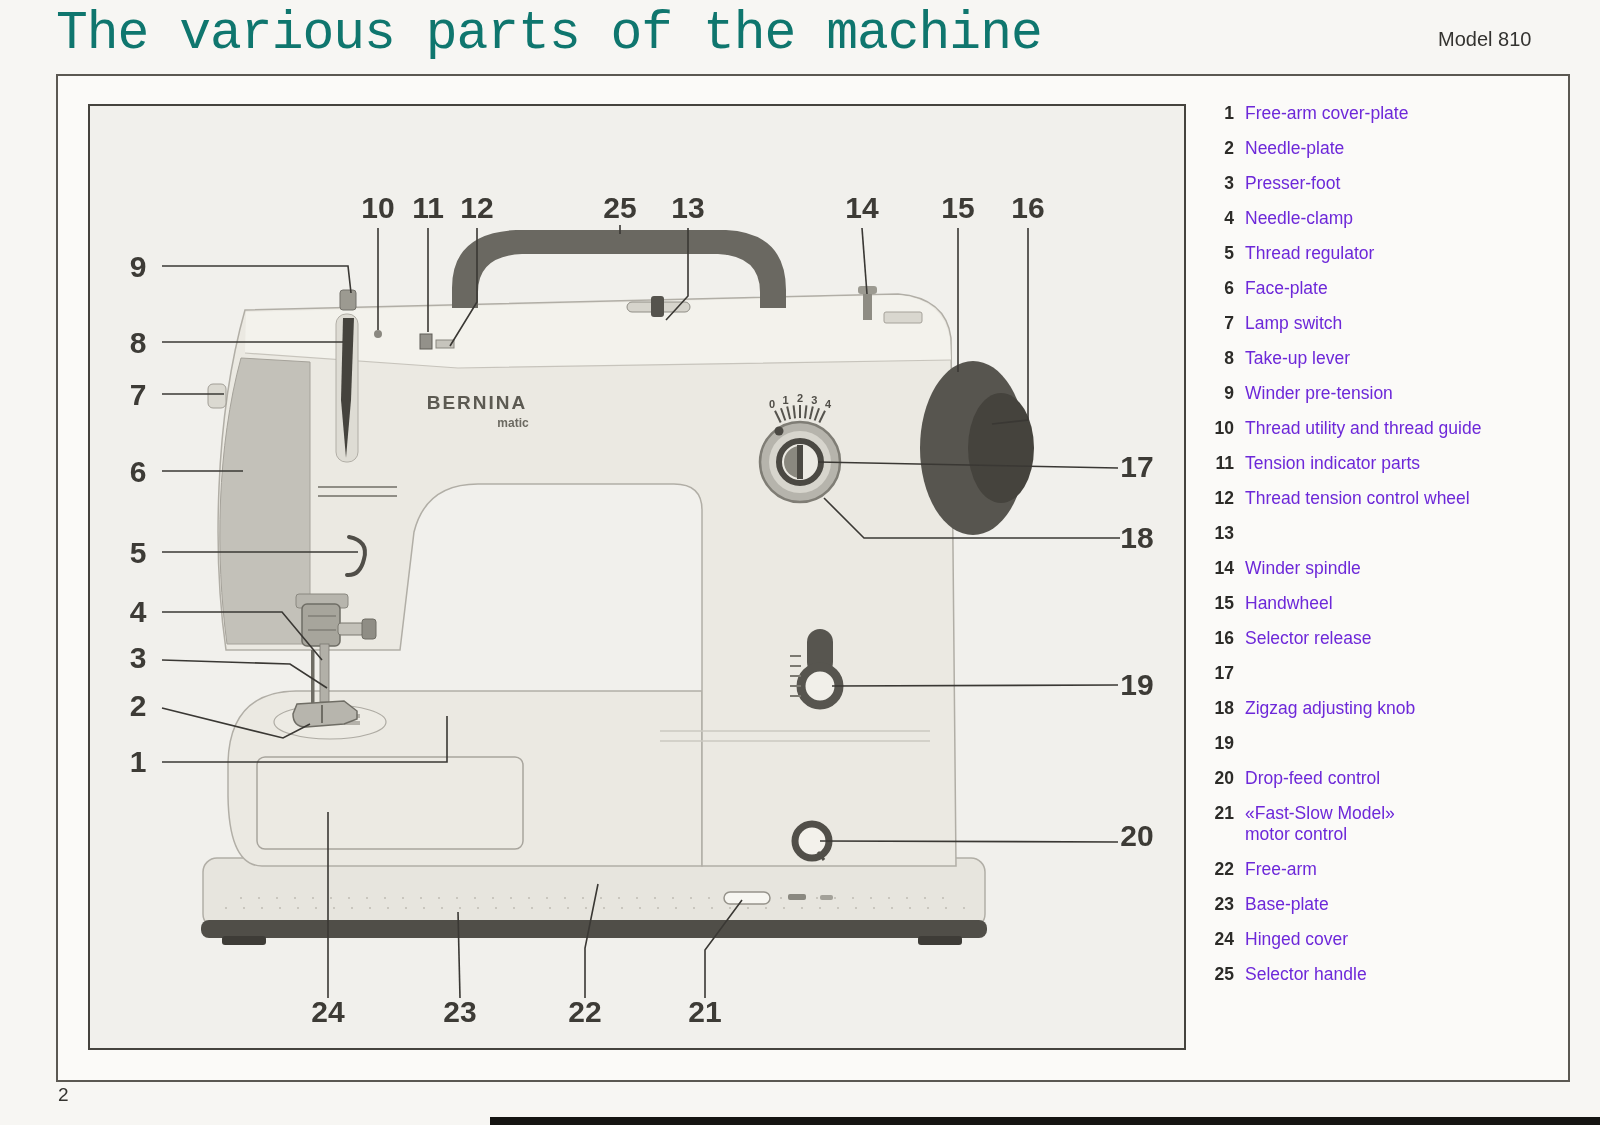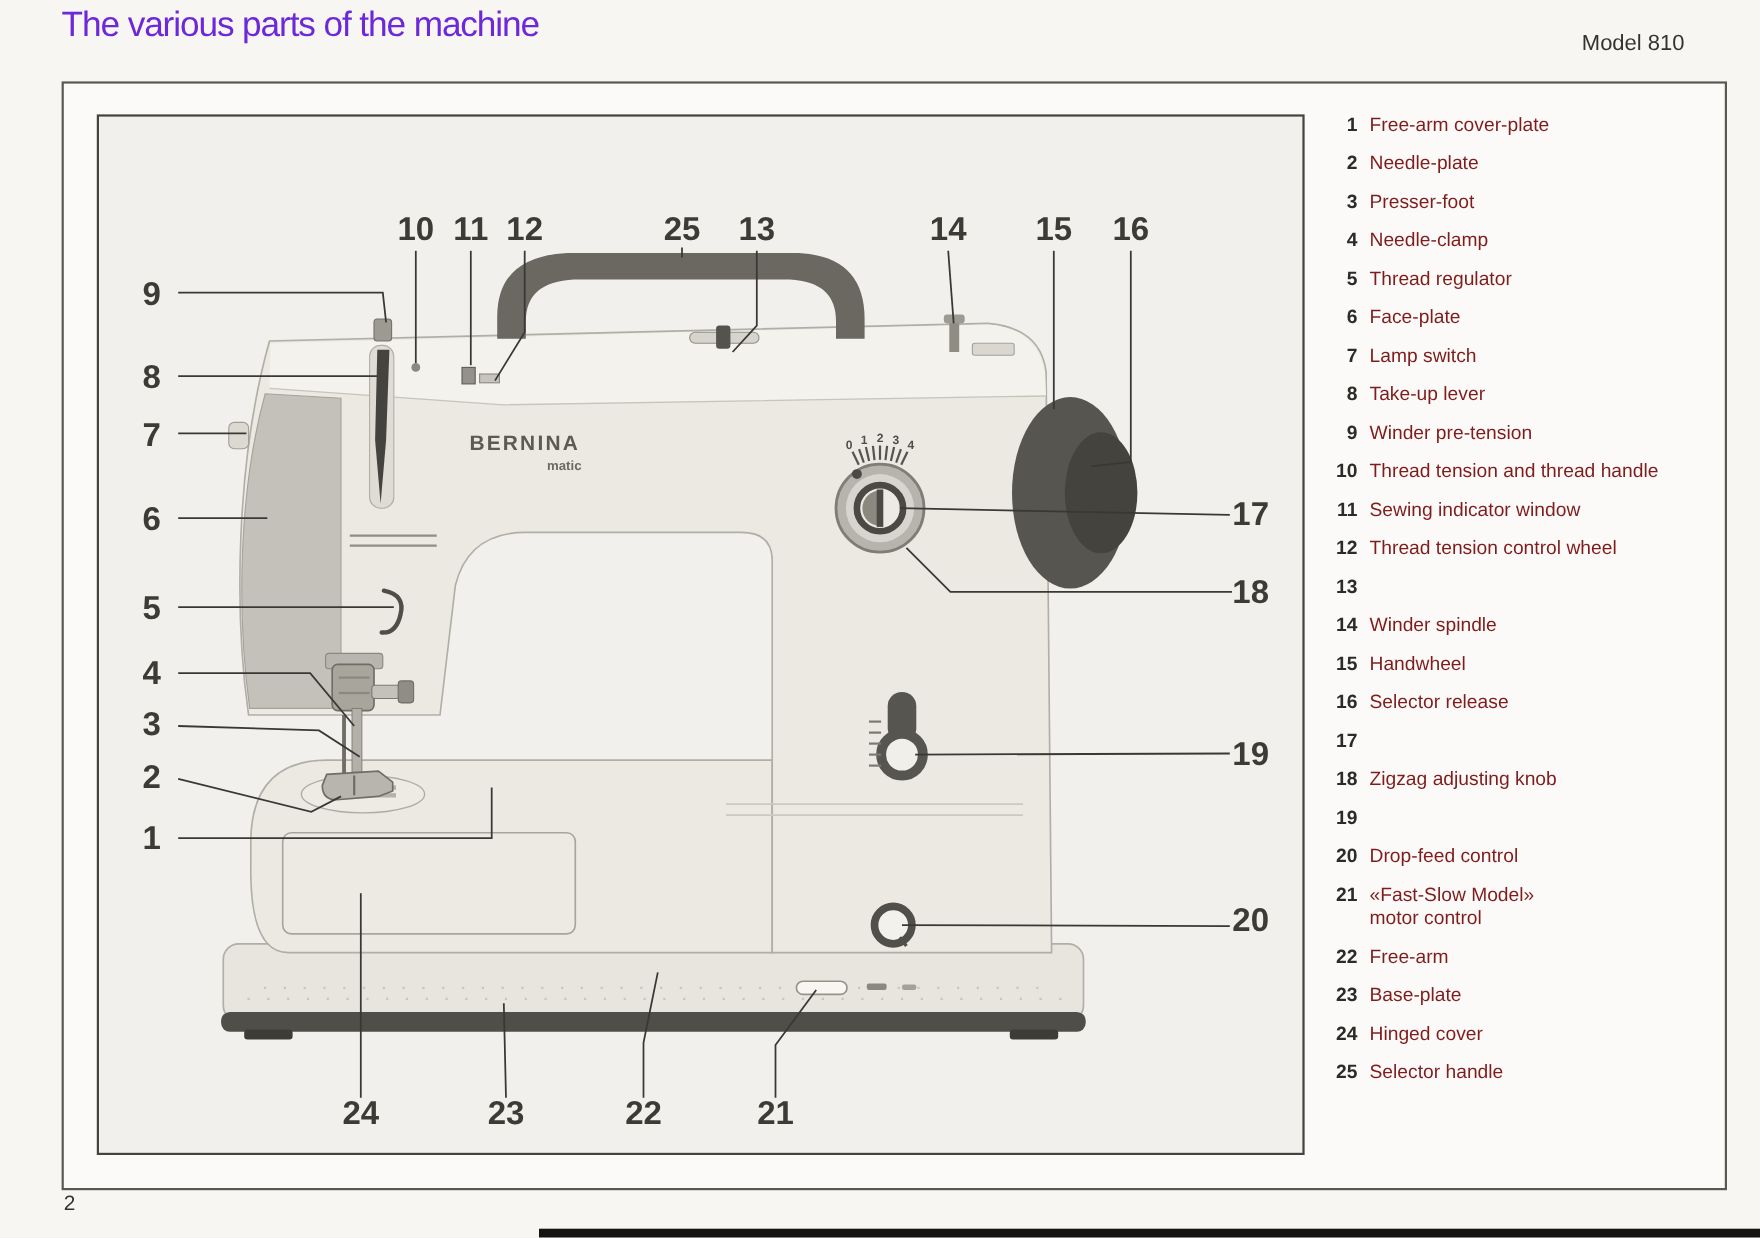--- a/index.html
+++ b/index.html
@@ -4,40 +4,41 @@
 <style>
   html,body{margin:0;padding:0;}
   body{
     width:1600px;height:1125px;position:relative;overflow:hidden;
     background:#f7f6f3;
     font-family:"Liberation Sans","DejaVu Sans",sans-serif;
     color:#2c2b28;
   }
   .abs{position:absolute;}
   #title{
-    left:56px;top:4px;font-size:32px;letter-spacing:-1px;color:#6d28d9;
+    left:56px;top:4px;font-size:53px;letter-spacing:-1px;color:#0f766e;
     white-space:nowrap;
+    font-family:Liberation Mono, monospace;
   }
   #model{left:1438px;top:28px;font-size:20px;color:#343330;text-align:right;}
   #outer-box{
     left:56px;top:74px;width:1510px;height:1004px;
     border:2px solid #5b5852;background:#fbfaf8;
   }
   #inner-box{
     left:88px;top:104px;width:1094px;height:942px;
     border:2px solid #45433e;background:#f1f0ec;
   }
   #page-num{left:58px;top:1084px;font-size:19px;color:#343330;}
   #bottom-bar{left:490px;top:1117px;width:1110px;height:8px;background:#151412;}
   #legend{
     left:1206px;top:103px;width:352px;
   }
   .legend-item{display:flex;margin-bottom:14px;font-size:17.5px;line-height:21px;}
   .legend-num{flex:0 0 28px;width:28px;text-align:right;font-weight:bold;margin-right:11px;color:#2c2b28;}
-  .legend-label{white-space:pre-line;color:#7f1d1d;}
+  .legend-label{white-space:pre-line;color:#6d28d9;}
   #diagram-svg{left:0;top:0;pointer-events:none;}
   .callout{font:bold 30px "Liberation Sans","DejaVu Sans",sans-serif;fill:#3d3b36;text-anchor:middle;}
   .leader{fill:none;stroke:#3a3834;stroke-width:1.6;}
   .tick{stroke:#55534d;stroke-width:2;}
   .dial-num{font:bold 11px "Liberation Sans","DejaVu Sans",sans-serif;fill:#504e48;text-anchor:middle;}
   .brand{font:bold 19px "Liberation Sans","DejaVu Sans",sans-serif;letter-spacing:2px;fill:#5c5a52;text-anchor:middle;}
   .brand-sub{font:bold 12px "Liberation Sans","DejaVu Sans",sans-serif;fill:#6c6a62;text-anchor:middle;}
   .speckle{stroke:#c9c6be;stroke-width:2;stroke-dasharray:2 16;}
 </style>
 </head>
@@ -242,25 +243,25 @@
     <div class="legend-item">
       <span class="legend-num">8</span>
       <span class="legend-label">Take-up lever</span>
     </div>
     <div class="legend-item">
       <span class="legend-num">9</span>
       <span class="legend-label">Winder pre-tension</span>
     </div>
     <div class="legend-item">
       <span class="legend-num">10</span>
-      <span class="legend-label">Thread tension and thread handle</span>
+      <span class="legend-label">Thread utility and thread guide</span>
     </div>
     <div class="legend-item">
       <span class="legend-num">11</span>
-      <span class="legend-label">Sewing indicator window</span>
+      <span class="legend-label">Tension indicator parts</span>
     </div>
     <div class="legend-item">
       <span class="legend-num">12</span>
       <span class="legend-label">Thread tension control wheel</span>
     </div>
     <div class="legend-item">
       <span class="legend-num">13</span>
     </div>
     <div class="legend-item">
       <span class="legend-num">14</span>

